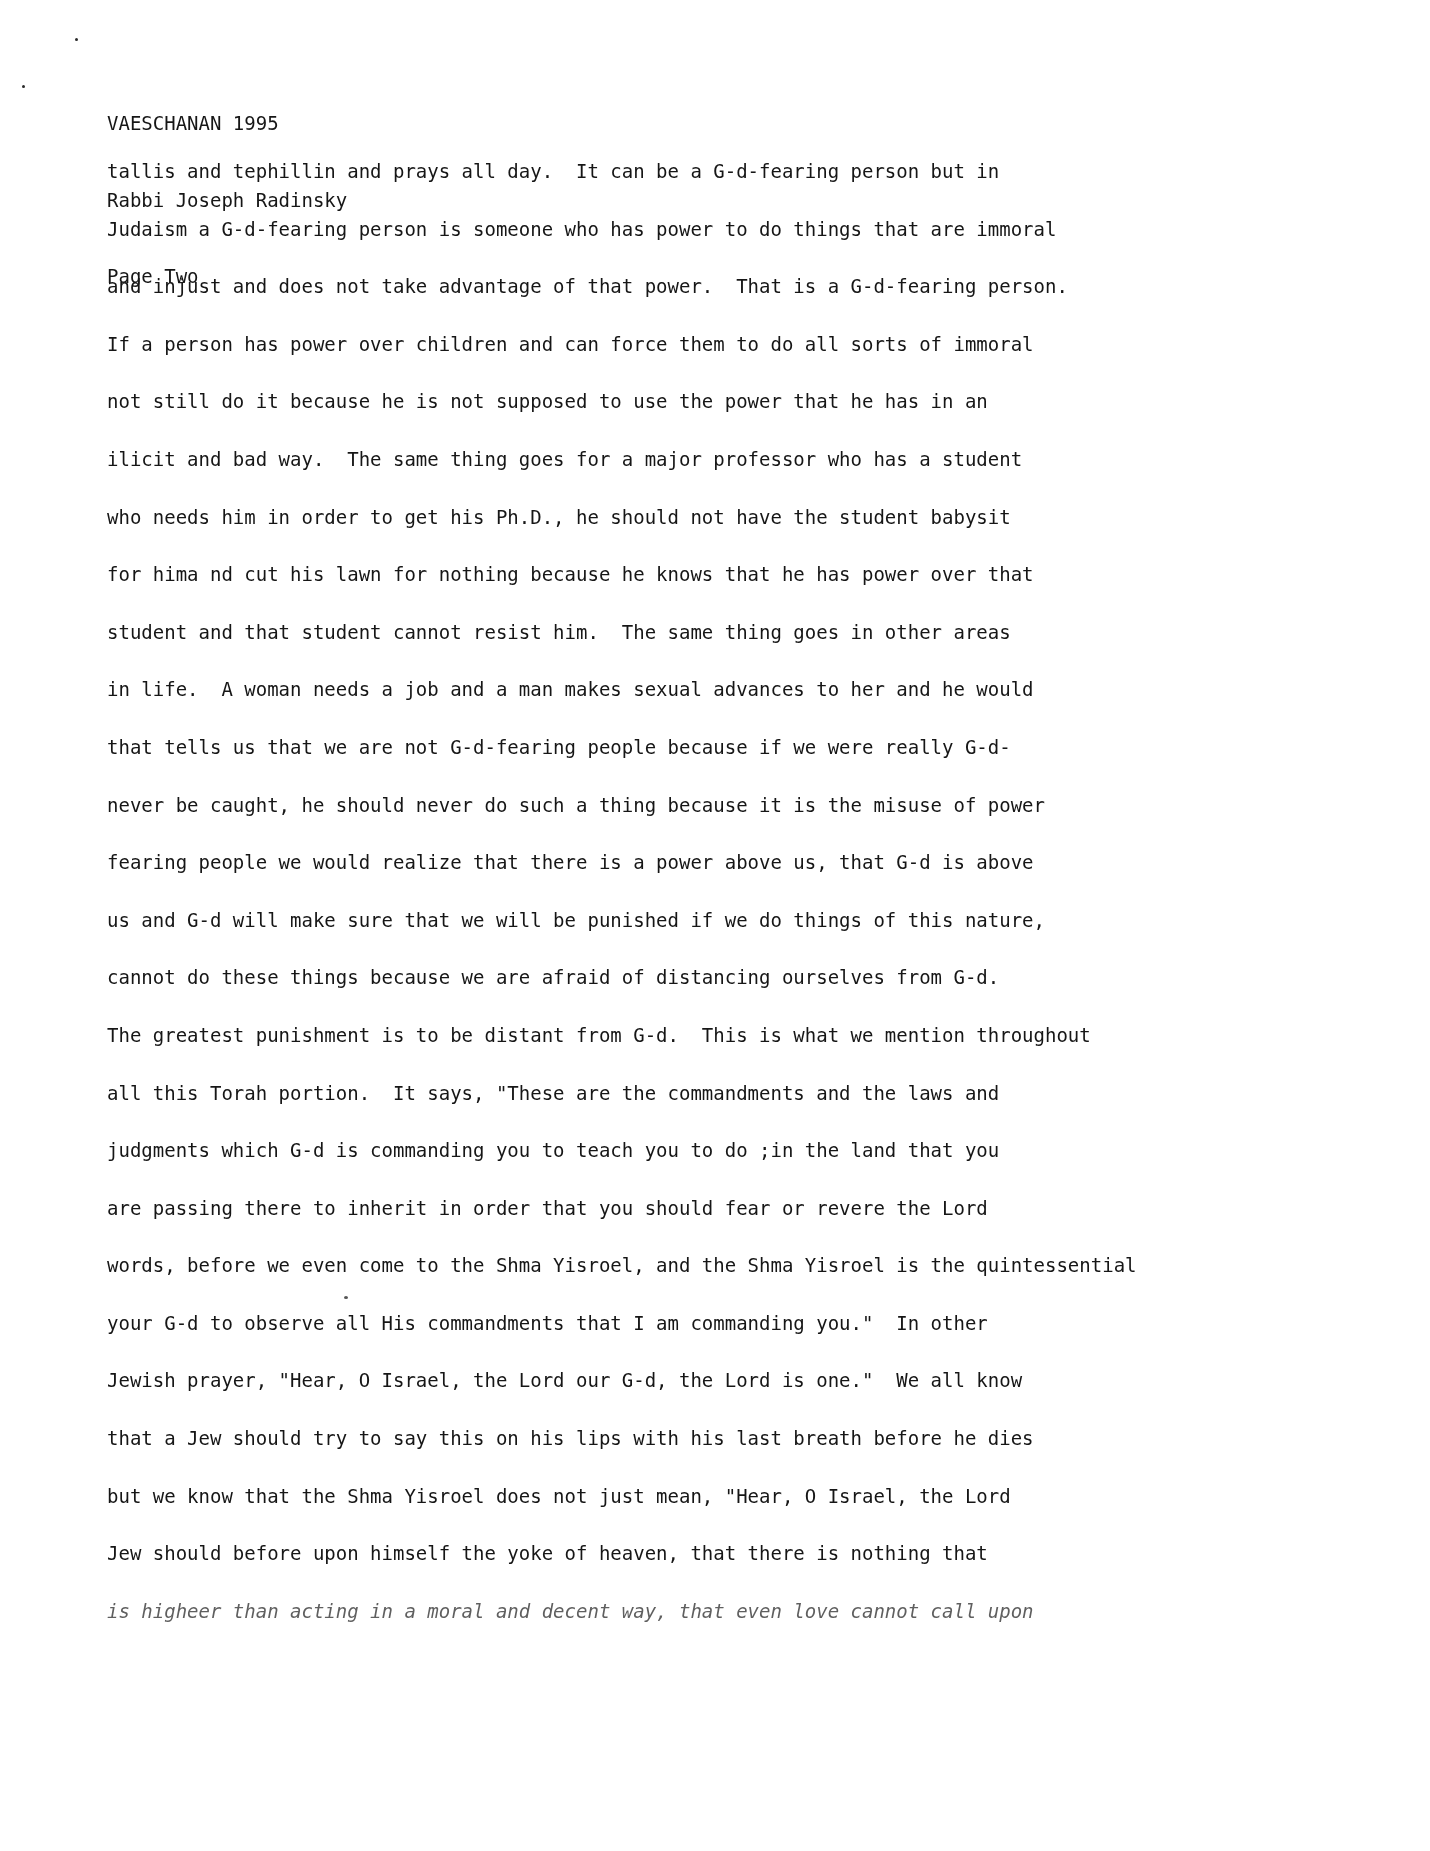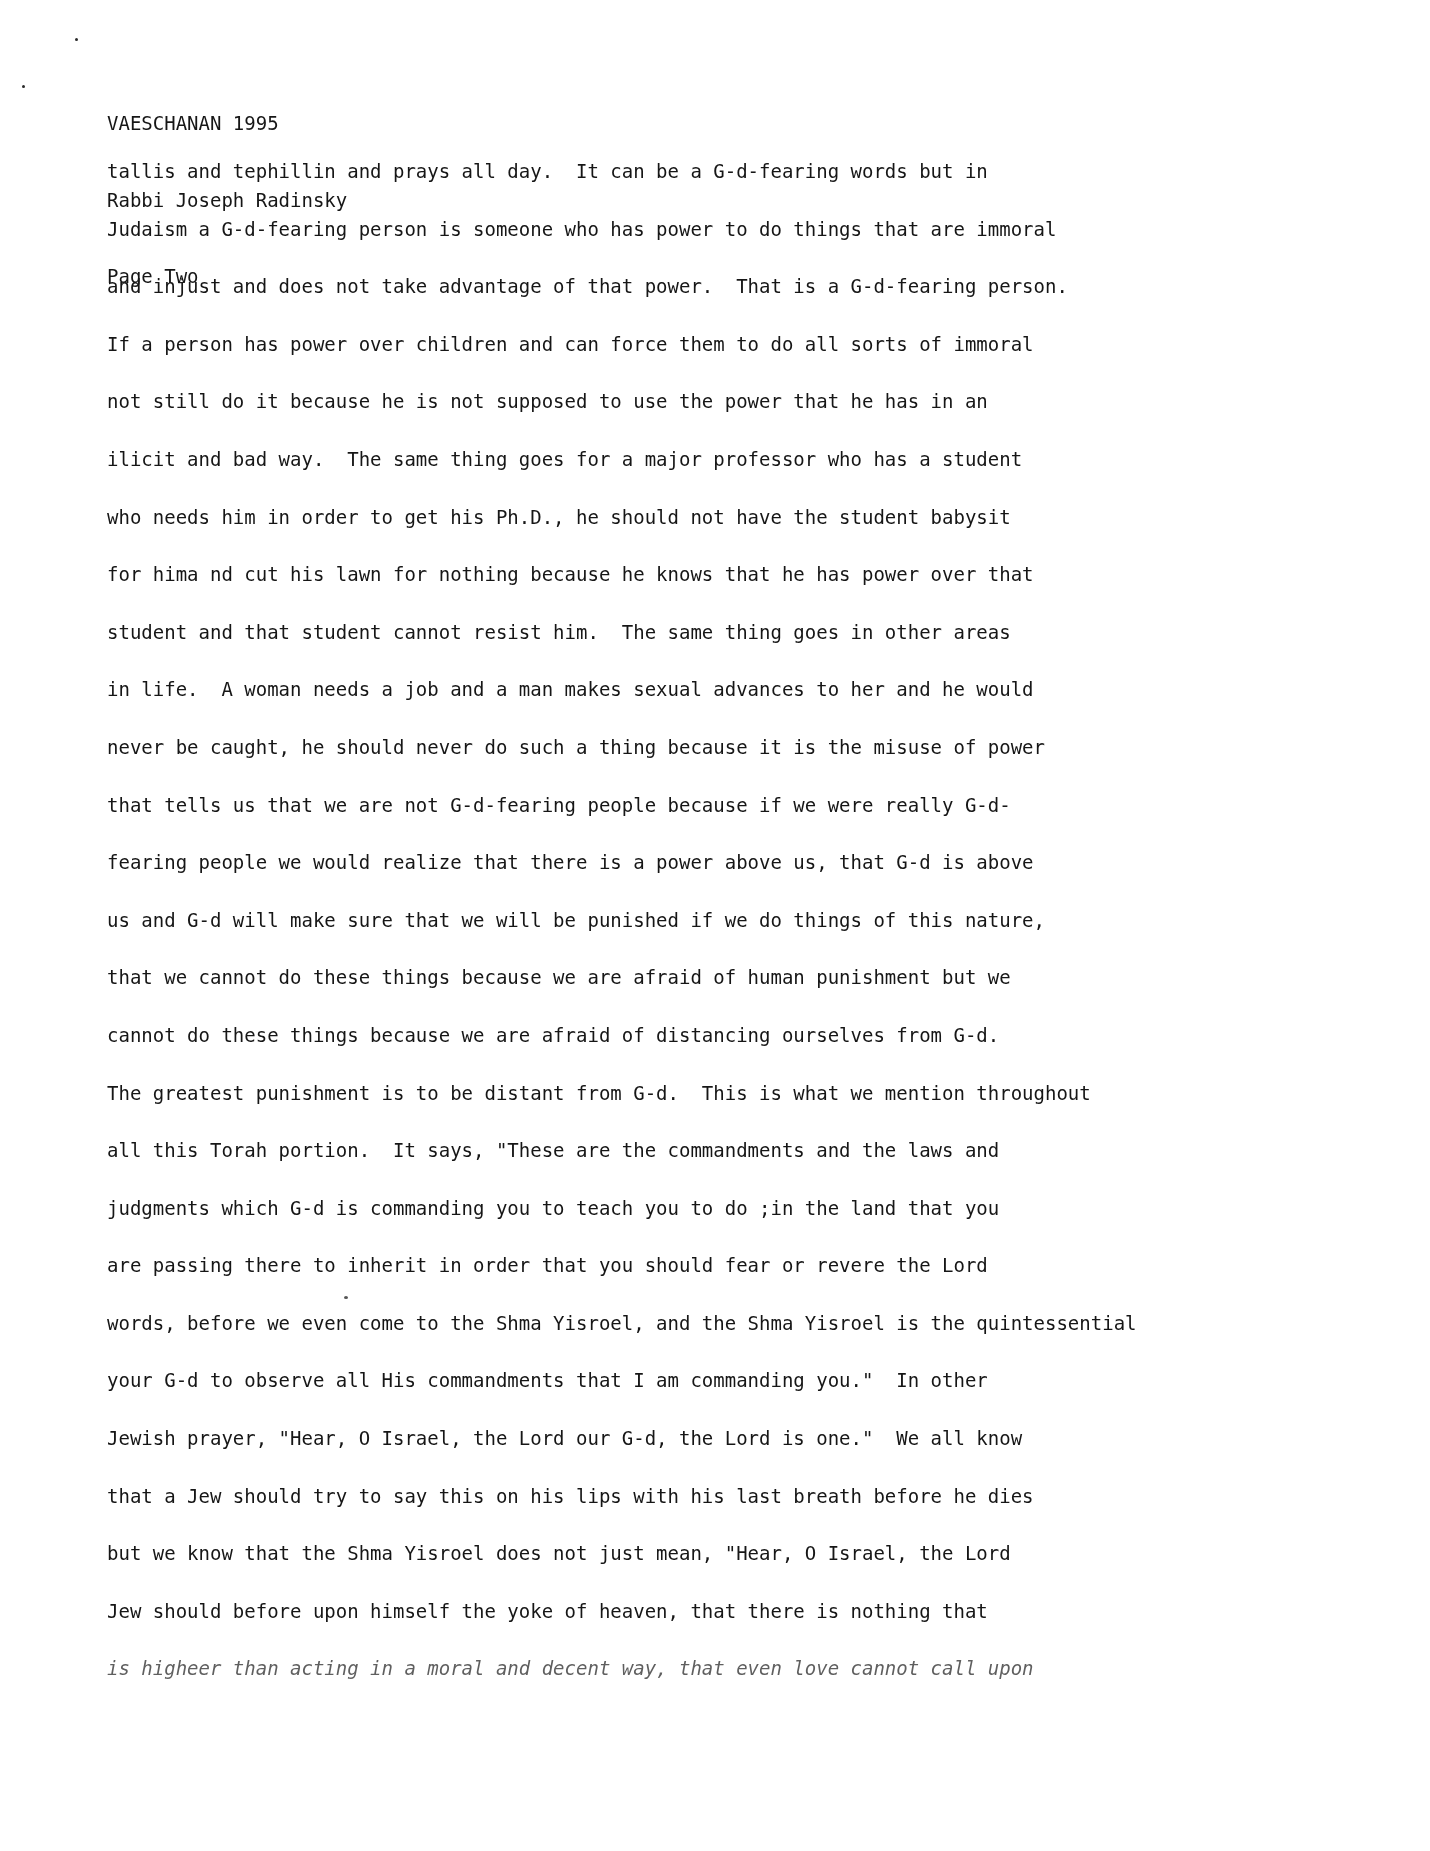--- a/index.html
+++ b/index.html
@@ -61,35 +61,34 @@
   <span class="speck s2"></span>
   <span class="speck s3"></span>
 
   <div class="header">
     <div>VAESCHANAN 1995</div>
     <div>Rabbi Joseph Radinsky</div>
     <div>Page Two</div>
   </div>
 
   <div class="body-text">
-    <div class="line">tallis and tephillin and prays all day.  It can be a G-d-fearing words but in</div>
+    <div class="line">tallis and tephillin and prays all day.  It can be a G-d-fearing person but in</div>
     <div class="line">Judaism a G-d-fearing person is someone who has power to do things that are immoral</div>
     <div class="line">and injust and does not take advantage of that power.  That is a G-d-fearing person.</div>
     <div class="line">If a person has power over children and can force them to do all sorts of immoral</div>
     <div class="line">not still do it because he is not supposed to use the power that he has in an</div>
     <div class="line">ilicit and bad way.  The same thing goes for a major professor who has a student</div>
     <div class="line">who needs him in order to get his Ph.D., he should not have the student babysit</div>
     <div class="line">for hima nd cut his lawn for nothing because he knows that he has power over that</div>
     <div class="line">student and that student cannot resist him.  The same thing goes in other areas</div>
     <div class="line">in life.  A woman needs a job and a man makes sexual advances to her and he would</div>
+    <div class="line">that tells us that we are not G-d-fearing people because if we were really G-d-</div>
     <div class="line">never be caught, he should never do such a thing because it is the misuse of power</div>
-    <div class="line">that tells us that we are not G-d-fearing people because if we were really G-d-</div>
     <div class="line">fearing people we would realize that there is a power above us, that G-d is above</div>
     <div class="line">us and G-d will make sure that we will be punished if we do things of this nature,</div>
-    <div class="line">that we cannot do these things because we are afraid of human punishment but we</div>
     <div class="line">cannot do these things because we are afraid of distancing ourselves from G-d.</div>
     <div class="line">The greatest punishment is to be distant from G-d.  This is what we mention throughout</div>
     <div class="line">all this Torah portion.  It says, "These are the commandments and the laws and</div>
     <div class="line">judgments which G-d is commanding you to teach you to do ;in the land that you</div>
     <div class="line">are passing there to inherit in order that you should fear or revere the Lord</div>
     <div class="line">words, before we even come to the Shma Yisroel, and the Shma Yisroel is the quintessential</div>
     <div class="line">your G-d to observe all His commandments that I am commanding you."  In other</div>
     <div class="line">Jewish prayer, "Hear, O Israel, the Lord our G-d, the Lord is one."  We all know</div>
     <div class="line">that a Jew should try to say this on his lips with his last breath before he dies</div>
     <div class="line">but we know that the Shma Yisroel does not just mean, "Hear, O Israel, the Lord</div>

